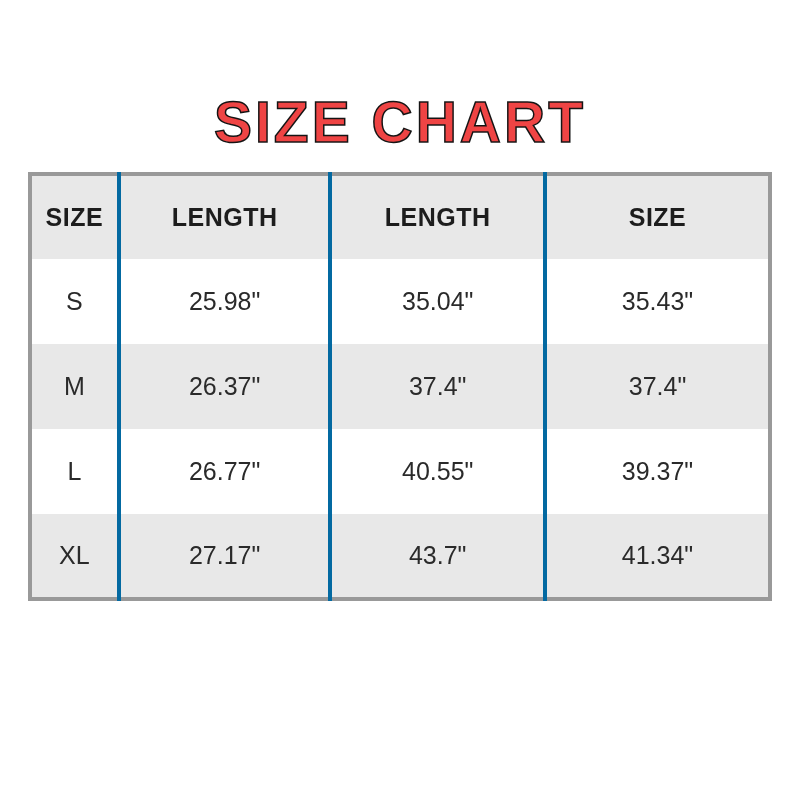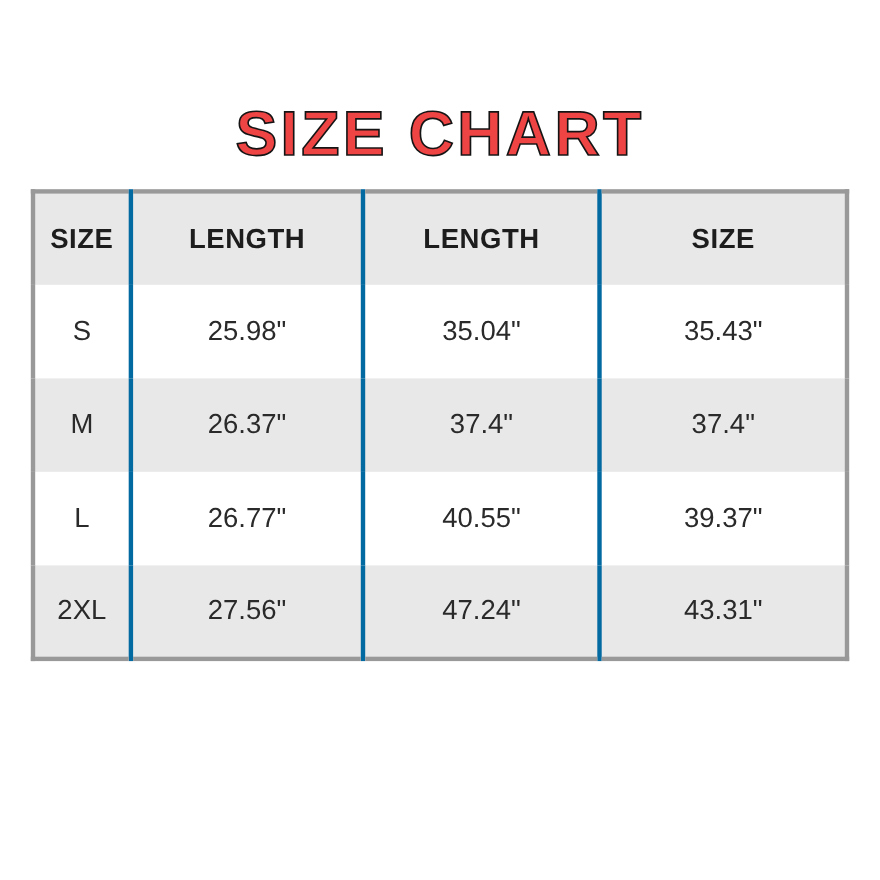--- a/index.html
+++ b/index.html
@@ -107,21 +107,21 @@
         <td>37.4"</td>
         <td>37.4"</td>
       </tr>
       <tr>
         <td>L</td>
         <td>26.77"</td>
         <td>40.55"</td>
         <td>39.37"</td>
       </tr>
       <tr>
-        <td>2XL</td>
-        <td>27.56"</td>
-        <td>47.24"</td>
-        <td>43.31"</td>
+        <td>XL</td>
+        <td>27.17"</td>
+        <td>43.7"</td>
+        <td>41.34"</td>
       </tr>
     </tbody>
   </table>
 
 </div>
 
 </body></html>

